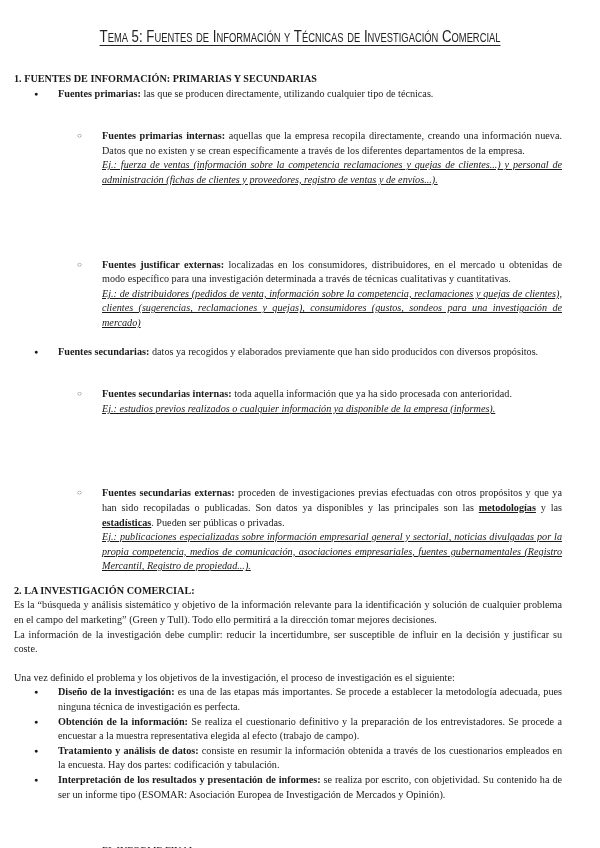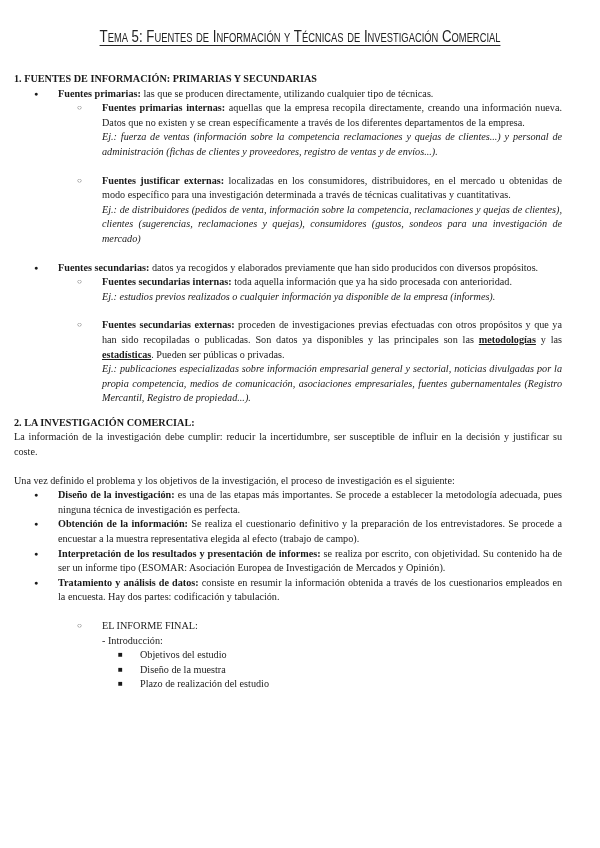--- a/index.html
+++ b/index.html
@@ -17,30 +17,30 @@
     transform: scaleX(0.78); transform-origin: center;
   }
   .content { position: absolute; left: 14px; top: 72px; width: 548px; }
   .h { font-weight: bold; margin: 0; }
   .p { margin: 0; text-align: justify; }
   ul { margin: 0; padding: 0; list-style: none; }
   .l1 > li { position: relative; padding-left: 44px; text-align: justify; }
   .l1 > li::before {
     content: "\25CF"; position: absolute; left: 20px; top: 0; font-size: 7px;
   }
-  .l2 > li { position: relative; padding-left: 44px; text-align: justify; margin-left: 0; }
+  .l2 > li { position: relative; padding-left: 44px; text-align: justify; margin-left: 0; margin-top: 28px; }
   .l2 > li::before {
     content: "\25CB"; position: absolute; left: 19px; top: 0; font-size: 8px; color: #555;
   }
   .l3 > li { position: relative; padding-left: 38px; }
   .l3 > li::before {
     content: "\25A0"; position: absolute; left: 16px; top: 0; font-size: 8px;
   }
   b { font-weight: bold; }
-  i.ex { font-style: italic; }
+  i.ex { font-style: italic; text-decoration: underline; }
   .u { text-decoration: underline; font-weight: bold; }
   .gap { height: 14px; }
   .gap2 { height: 10px; }
 </style>
 </head>
 <body>
 
 <div class="page" data-name="document-page">
   <div class="title" data-name="page-title">Tema 5: Fuentes de Información y Técnicas de Investigación Comercial</div>
 
@@ -75,28 +75,29 @@
             <b data-name="term-label">Fuentes secundarias externas:</b><span data-name="term-text"> proceden de investigaciones previas efectuadas con otros propósitos y que ya han sido recopiladas o publicadas. Son datos ya disponibles y las principales son las </span><span class="u" data-name="underlined-term-metodologias">metodologías</span><span data-name="term-text"> y las </span><span class="u" data-name="underlined-term-estadisticas">estadísticas</span><span data-name="term-text">. Pueden ser públicas o privadas.</span><br>
             <i class="ex" data-name="example-text">Ej.: publicaciones especializadas sobre información empresarial general y sectorial, noticias divulgadas por la propia competencia, medios de comunicación, asociaciones empresariales, fuentes gubernamentales (Registro Mercantil, Registro de propiedad...).</i>
           </li>
         </ul>
       </li>
     </ul>
 
     <div class="gap2" data-name="spacer"></div>
 
     <p class="h" data-name="section-heading-2">2. LA INVESTIGACIÓN COMERCIAL:</p>
+    <p class="p" data-name="definition-paragraph">Es la “búsqueda y análisis sistemático y objetivo de la información relevante para la identificación y solución de cualquier problema en el campo del marketing” (Green y Tull). Todo ello permitirá a la dirección tomar mejores decisiones.</p>
     <p class="p" data-name="requirements-paragraph">La información de la investigación debe cumplir: reducir la incertidumbre, ser susceptible de influir en la decisión y justificar su coste.</p>
     <div class="gap" data-name="spacer"></div>
     <p class="p" data-name="process-intro">Una vez definido el problema y los objetivos de la investigación, el proceso de investigación es el siguiente:</p>
     <ul class="l1" data-name="process-steps-list">
       <li data-name="list-item-step"><b data-name="step-label">Diseño de la investigación:</b><span data-name="step-text"> es una de las etapas más importantes. Se procede a establecer la metodología adecuada, pues ninguna técnica de investigación es perfecta.</span></li>
       <li data-name="list-item-step"><b data-name="step-label">Obtención de la información:</b><span data-name="step-text"> Se realiza el cuestionario definitivo y la preparación de los entrevistadores. Se procede a encuestar a la muestra representativa elegida al efecto (trabajo de campo).</span></li>
+      <li data-name="list-item-step"><b data-name="step-label">Tratamiento y análisis de datos:</b><span data-name="step-text"> consiste en resumir la información obtenida a través de los cuestionarios empleados en la encuesta. Hay dos partes: codificación y tabulación.</span></li>
       <li data-name="list-item-step"><b data-name="step-label">Interpretación de los resultados y presentación de informes:</b><span data-name="step-text"> se realiza por escrito, con objetividad. Su contenido ha de ser un informe tipo (ESOMAR: Asociación Europea de Investigación de Mercados y Opinión).</span></li>
-      <li data-name="list-item-step"><b data-name="step-label">Tratamiento y análisis de datos:</b><span data-name="step-text"> consiste en resumir la información obtenida a través de los cuestionarios empleados en la encuesta. Hay dos partes: codificación y tabulación.</span></li>
     </ul>
     <div class="gap" data-name="spacer"></div>
     <ul class="l2" data-name="informe-list">
       <li data-name="list-item-informe-final" style="padding-left:88px;">
         <span data-name="informe-label">EL INFORME FINAL:</span><br>
         <span data-name="informe-sub">- Introducción:</span>
         <ul class="l3" data-name="informe-items">
           <li data-name="informe-item">Objetivos del estudio</li>
           <li data-name="informe-item">Diseño de la muestra</li>
           <li data-name="informe-item">Plazo de realización del estudio</li>

